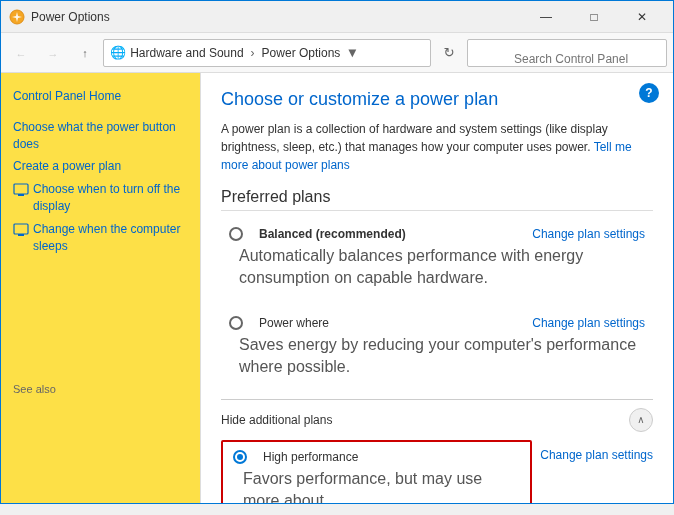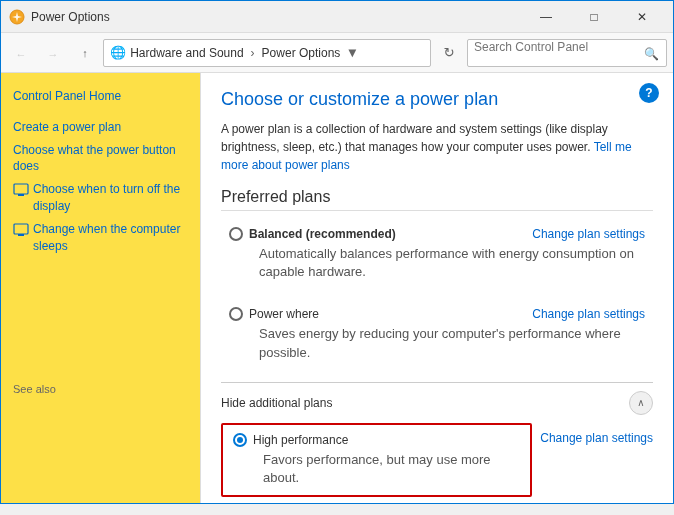--- a/index.html
+++ b/index.html
@@ -119,23 +119,24 @@
       justify-content: center;
       color: #666;
       border-radius: 2px;
     }
     .search-box {
       width: 200px;
       height: 28px;
       border: 1px solid #c0c0c0;
       border-radius: 2px;
       display: flex;
-      align-items: flex-start;
+      align-items: flex-end;
       background: #fff;
       overflow: hidden;
+      padding-left: 40px;
     }
     .search-box input {
       flex: 1;
       border: none;
       outline: none;
       padding: 0 6px;
       font-size: 12px;
       color: #999;
       background: transparent;
     }
@@ -243,34 +244,34 @@
     }
     .plan-header {
       display: flex;
       align-items: center;
       justify-content: space-between;
       margin-bottom: 4px;
     }
     .plan-header-left {
       display: flex;
       align-items: center;
-      gap: 6px;
+      gap: 16px;
       justify-content: space-between;
     }
     .plan-name {
       font-size: 12px;
       font-weight: 600;
       color: #333;
     }
     .plan-name.normal { font-weight: normal; }
     .plan-desc {
-      font-size: 13px;
+      font-size: 16px;
       color: #555;
       line-height: 1.4;
-      margin-left: 30px;
+      margin-left: 10px;
     }
     .change-link {
       color: #0066cc;
       font-size: 12px;
       text-decoration: none;
       white-space: nowrap;
       cursor: pointer;
       flex-shrink: 0;
     }
 
@@ -371,24 +372,24 @@
   </div>
 
   <div class="main-content">
 
     <div class="sidebar">
       <a class="sidebar-link">
         <span>Control Panel Home</span>
       </a>
       <div style="height:8px;"></div>
       <a class="sidebar-link">
-        <span>Create a power plan</span>
+        <span>Choose what the power button does</span>
       </a>
       <a class="sidebar-link">
-        <span>Choose what the power button does</span>
+        <span>Create a power plan</span>
       </a>
       <a class="sidebar-link">
         <span class="sidebar-link-icon">
           <svg width="16" height="16" viewBox="0 0 16 16">
               <rect x="1" y="2" width="14" height="10" rx="1" fill="none" stroke="#0066cc" stroke-width="1.2"></rect>
               <rect x="5" y="12" width="6" height="2" fill="#0066cc"></rect>
             </svg>
         </span>
         <span>Choose when to turn off the display</span>
       </a>

